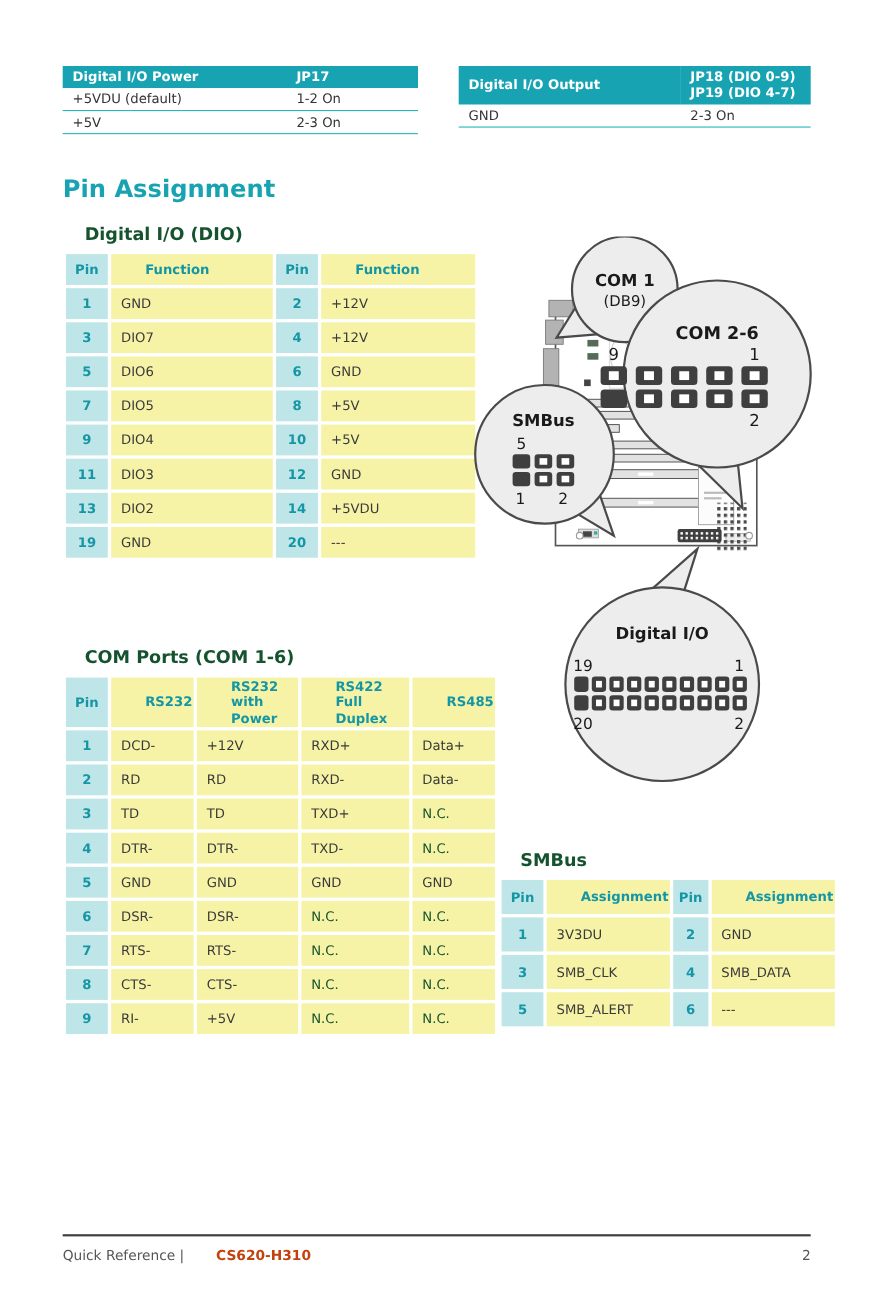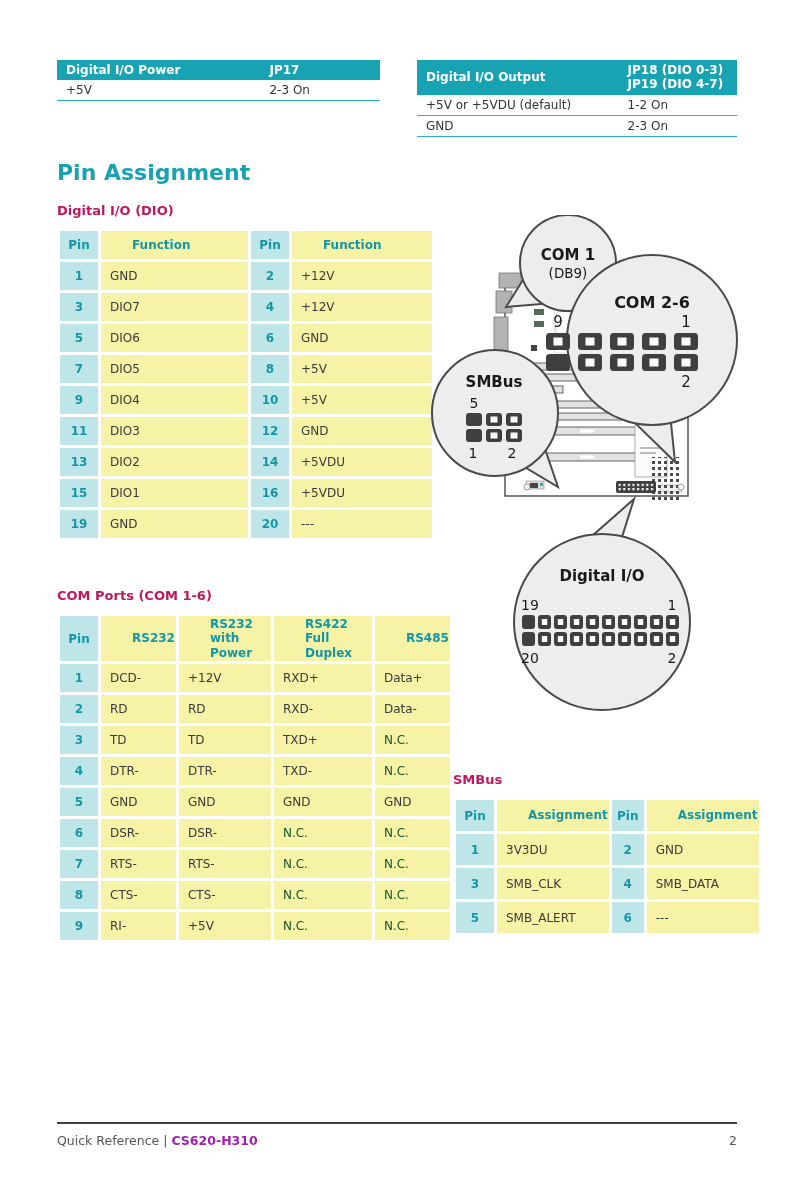--- a/index.html
+++ b/index.html
@@ -20,21 +20,21 @@
   .jumper th{
     background:var(--accent);color:#fff;text-align:left;font-size:12px;
     padding:3px 9px;white-space:pre-line;line-height:1.2;font-weight:bold;
   }
   .jumper td{font-size:12px;color:#333;padding:3px 9px;height:16px;border-bottom:1.5px solid #29b3c1;}
   #jp-left{left:57px;top:60px;width:323px;}
   #jp-right{left:417px;top:60px;width:320px;}
   .jumper .c-lab{width:63%;}
   
   .h-main{position:absolute;left:57px;top:160px;margin:0;font-size:22px;font-weight:bold;color:var(--accent);}
-  .subtitle{position:absolute;font-size:13px;font-weight:bold;color:#be185d;}
+  .subtitle{position:absolute;font-size:16px;font-weight:bold;color:#14532d;margin-left:20px;}
   #dio-title{left:57px;top:203px;}
   #com-title{left:57px;top:588px;}
   #smb-title{left:453px;top:772px;}
   
   .grid{position:absolute;border-collapse:separate;border-spacing:3px;table-layout:fixed;}
   .grid th,.grid td{font-size:12px;overflow:hidden;vertical-align:middle;}
   .grid .pin{background:var(--pin);color:var(--pin-text);font-weight:bold;text-align:center;}
   .grid .fn{background:var(--yellow);text-align:left;padding-left:9px;}
   .grid th.fn{color:var(--pin-text);font-weight:bold;white-space:pre-line;line-height:1.2;padding-left:31px;}
   .grid td.fn{color:#3a3a3a;font-weight:normal;}
@@ -44,62 +44,62 @@
   #com-table{left:57px;top:613px;}
   #com-table td{height:28px;}
   #com-table th{height:40px;}
   #smb-table{left:453px;top:797px;}
   #smb-table th,#smb-table td{height:31px;}
   
   #diagram{position:absolute;left:430px;top:215px;}
   
   .footer-rule{position:absolute;left:57px;top:1122px;width:680px;height:1.5px;background:#3f3f3f;}
   .footer{position:absolute;left:57px;top:1133px;width:680px;font-size:12.5px;color:#555;}
-  .footer .model{font-weight:bold;color:#a21caf;}
+  .footer .model{font-weight:bold;color:#c2410c;margin-left:25px;}
   .footer .pageno{float:right;color:#555;}
 </style>
 </head>
 <body>
 
 <table class="jumper" id="jp-left">
   <colgroup>
       <col class="c-lab">
       <col>
     </colgroup>
   <thead>
     <tr>
       <th>Digital I/O Power</th>
       <th>JP17</th>
     </tr>
   </thead>
   <tbody>
       <tr>
+        <td class="jlab">+5VDU (default)</td>
+        <td class="jset">1-2 On</td>
+      </tr>
+      <tr>
         <td class="jlab">+5V</td>
         <td class="jset">2-3 On</td>
       </tr>
     </tbody>
 </table>
 
 <table class="jumper" id="jp-right">
   <colgroup>
       <col class="c-lab">
       <col>
     </colgroup>
   <thead>
     <tr>
       <th>Digital I/O Output</th>
-      <th>JP18 (DIO 0-3)
+      <th>JP18 (DIO 0-9)
 JP19 (DIO 4-7)</th>
     </tr>
   </thead>
   <tbody>
-      <tr>
-        <td class="jlab">+5V or +5VDU (default)</td>
-        <td class="jset">1-2 On</td>
-      </tr>
       <tr>
         <td class="jlab">GND</td>
         <td class="jset">2-3 On</td>
       </tr>
     </tbody>
 </table>
 
 <h1 class="h-main">Pin Assignment</h1>
 
 <div class="subtitle" id="dio-title">Digital I/O (DIO)</div>
@@ -152,26 +152,20 @@
       <tr>
         <td class="pin">11</td>
         <td class="fn">DIO3</td>
         <td class="pin">12</td>
         <td class="fn">GND</td>
       </tr>
       <tr>
         <td class="pin">13</td>
         <td class="fn">DIO2</td>
         <td class="pin">14</td>
-        <td class="fn">+5VDU</td>
-      </tr>
-      <tr>
-        <td class="pin">15</td>
-        <td class="fn">DIO1</td>
-        <td class="pin">16</td>
         <td class="fn">+5VDU</td>
       </tr>
       <tr>
         <td class="pin">19</td>
         <td class="fn">GND</td>
         <td class="pin">20</td>
         <td class="fn">---</td>
       </tr>
     </tbody>
 </table>

